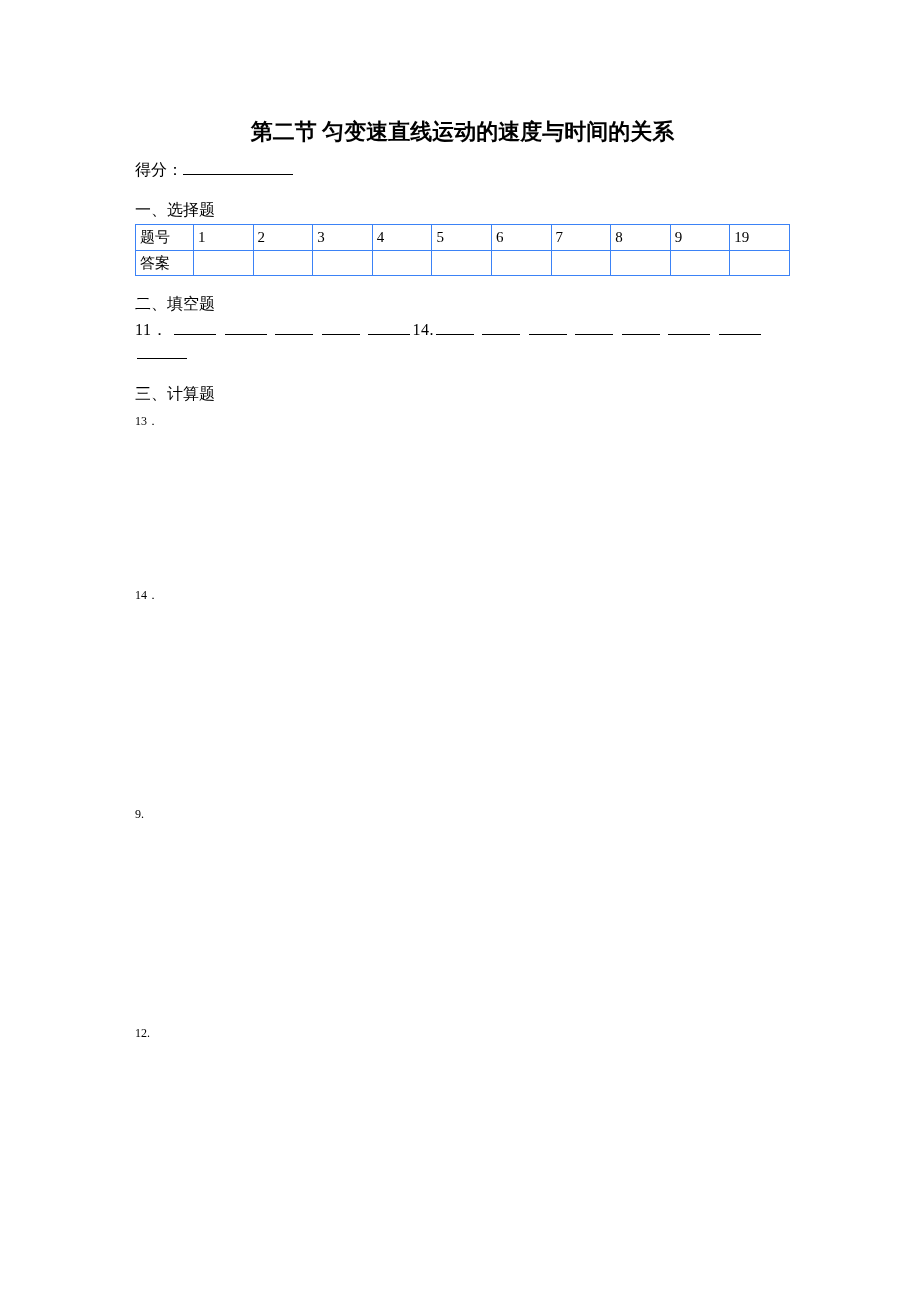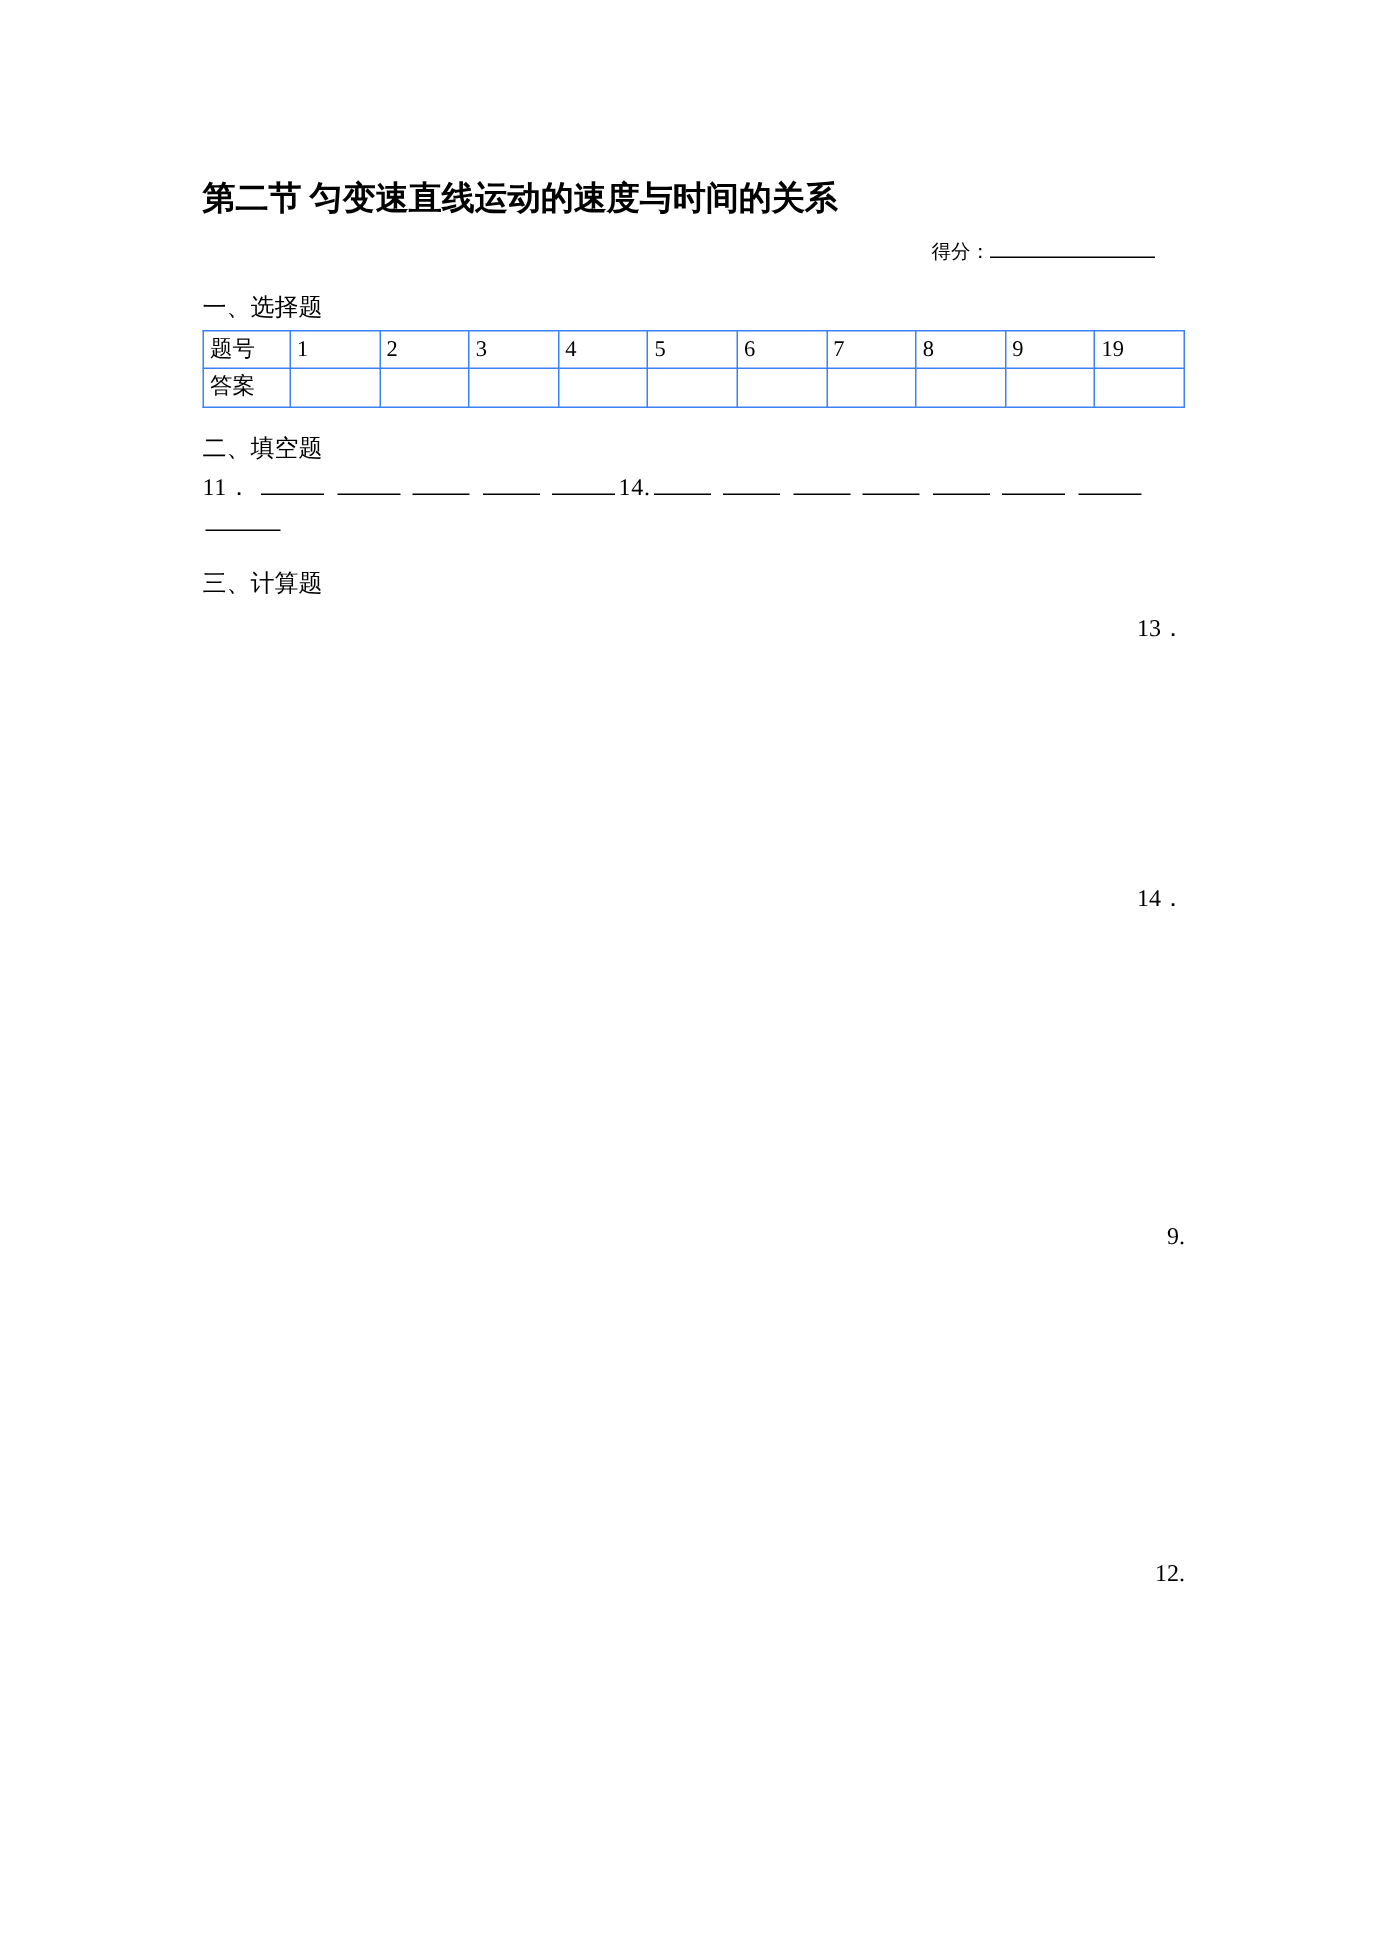--- a/index.html
+++ b/index.html
@@ -7,28 +7,28 @@
       width: 920px;
       height: 1302px;
       background: #fff;
       font-family: "SimSun", "宋体", serif;
       color: #000;
       padding: 115px 130px 0 135px;
       font-size: 16px;
       line-height: 1.5;
     }
     .title {
+      text-align: center;
       font-size: 22px;
       font-weight: bold;
       margin-bottom: 10px;
       font-family: "SimSun", "宋体", serif;
     }
     .score-line {
-      text-align: right;
-      font-size: 13px;
+      font-size: 16px;
       margin-bottom: 4px;
       padding-right: 20px;
     }
     .score-line .label { display: inline; }
     .score-line .underline {
       display: inline-block;
       border-bottom: 1.5px solid #000;
       width: 110px;
       vertical-align: baseline;
       height: 1em;
@@ -71,24 +71,23 @@
       display: inline-block;
       border-bottom: 1px solid #000;
       height: 1em;
       vertical-align: baseline;
       margin: 0 2px;
     }
     .b-sm { width: 38px; }
     .b-md { width: 42px; }
     .b-lg { width: 50px; }
     .calc-item {
-      font-size: 16px;
+      font-size: 12px;
       font-family: "Times New Roman", serif;
       margin-top: 6px;
-      text-align: right;
     }
     .calc-item .cn { font-family: "SimSun", "宋体", serif; }
     .gap-lg { height: 150px; }
     .gap-xl { height: 195px; }
   </style>
 </head>
 <body>
 
 <div class="title">第二节  匀变速直线运动的速度与时间的关系</div>
 

